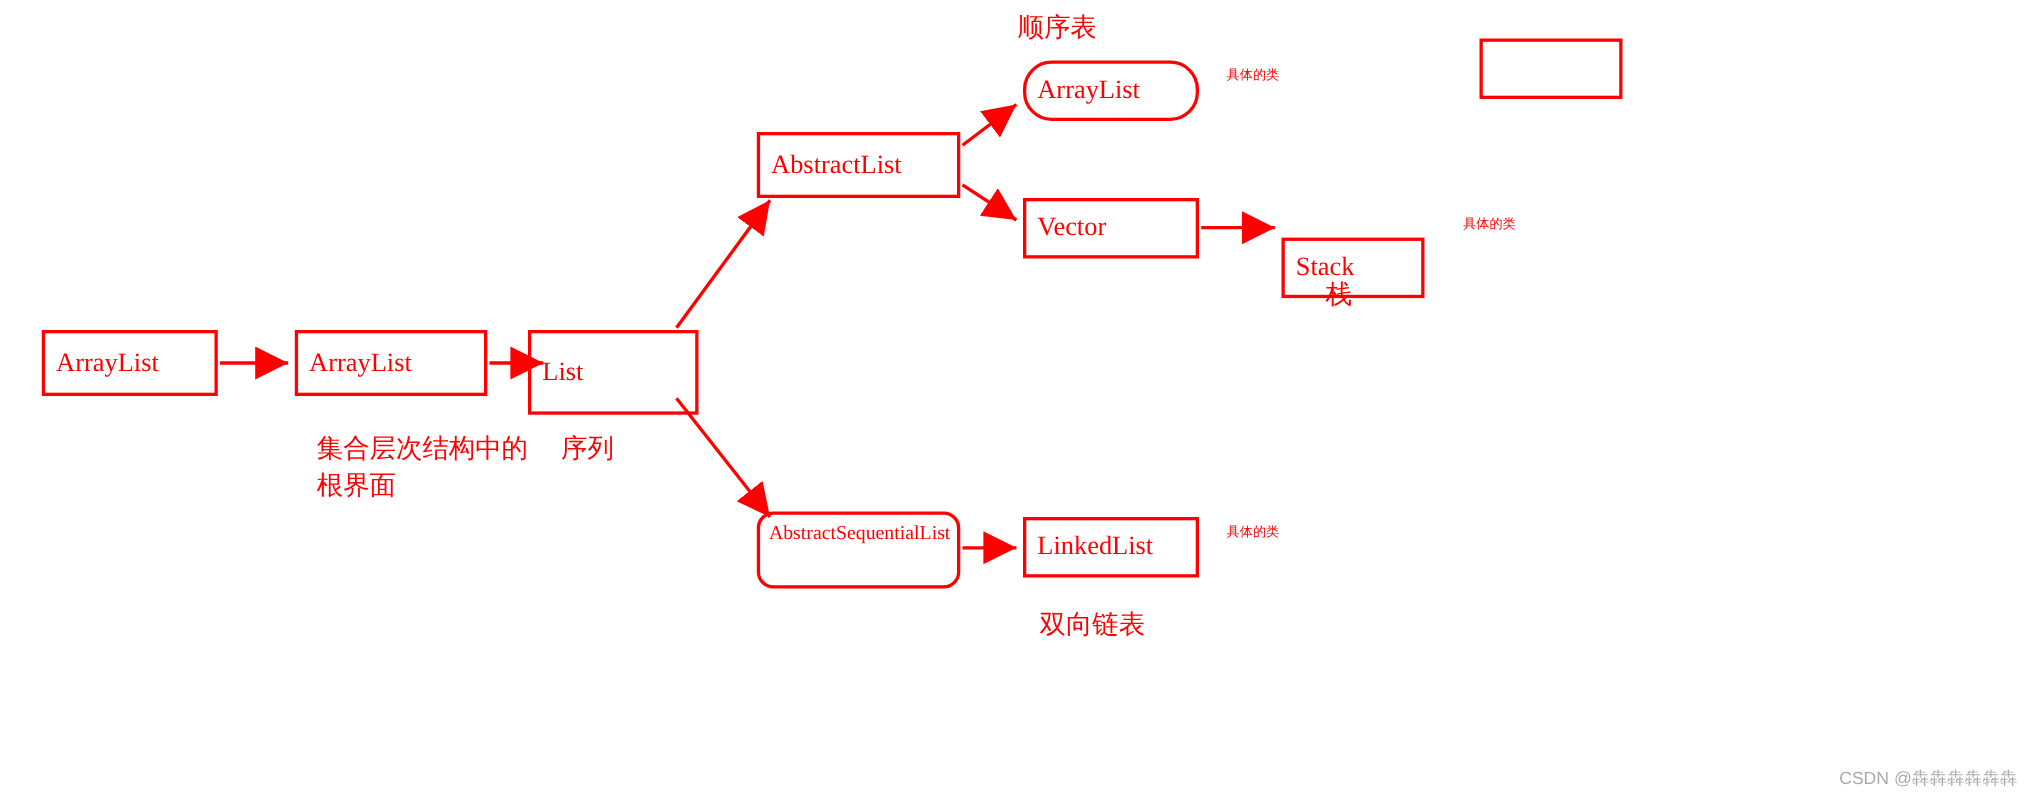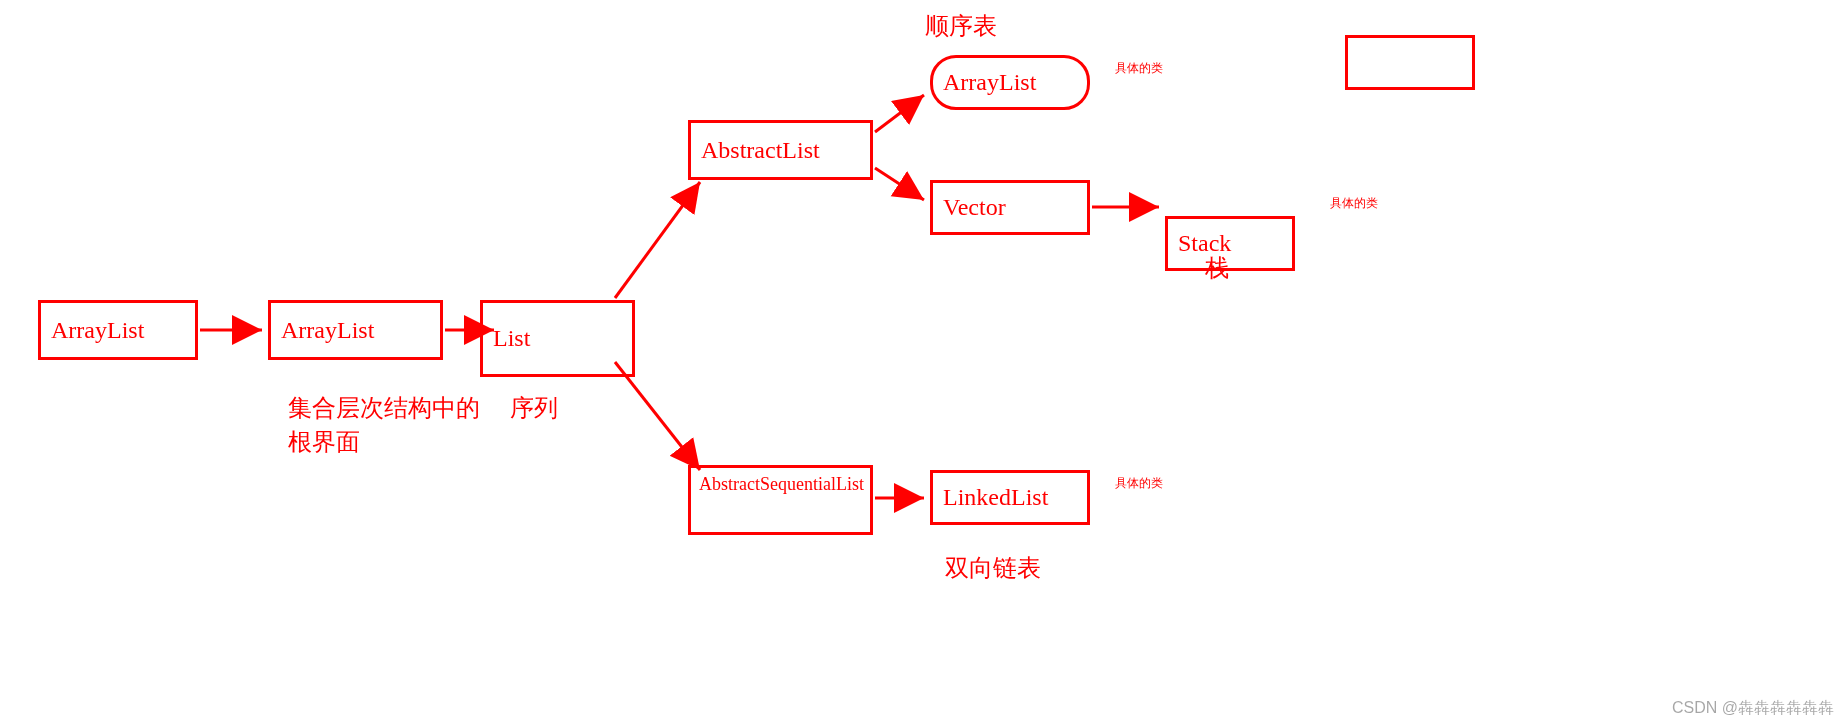--- a/index.html
+++ b/index.html
@@ -63,21 +63,21 @@
 <div class="node" style="left:480px; top:300px; width:155px; height:77px;">List</div>
 
 <div class="node" style="left:688px; top:120px; width:185px; height:60px;">AbstractList</div>
 
 <div class="node" style="left:930px; top:55px;  width:160px; height:55px;border-radius:26px;">ArrayList</div>
 
 <div class="node" style="left:930px; top:180px; width:160px; height:55px;">Vector</div>
 
 <div class="node" style="left:1165px;top:180px; width:130px; height:55px;margin-top:36px;">Stack</div>
 
-<div class="node small" style="left:688px; top:465px; width:185px; height:70px; align-items:flex-start;">AbstractSequentialList</div>
+<div class="node small" style="left:688px; top:465px; width:185px; height:70px; align-items:flex-start;border-radius:15px;">AbstractSequentialList</div>
 
 <div class="node" style="left:930px; top:470px; width:160px; height:55px;">LinkedList</div>
 
 <div class="node" style="left:1345px; top:35px; width:130px; height:55px; padding:0;"></div>
 
 <div class="label" style="left:268px; top:392px; width:200px;margin-left:20px;">集合层次结构中的根界面</div>
 
 <div class="label" style="left:510px; top:392px;">序列</div>
 
 <div class="label" style="left:925px; top:10px;">顺序表</div>

